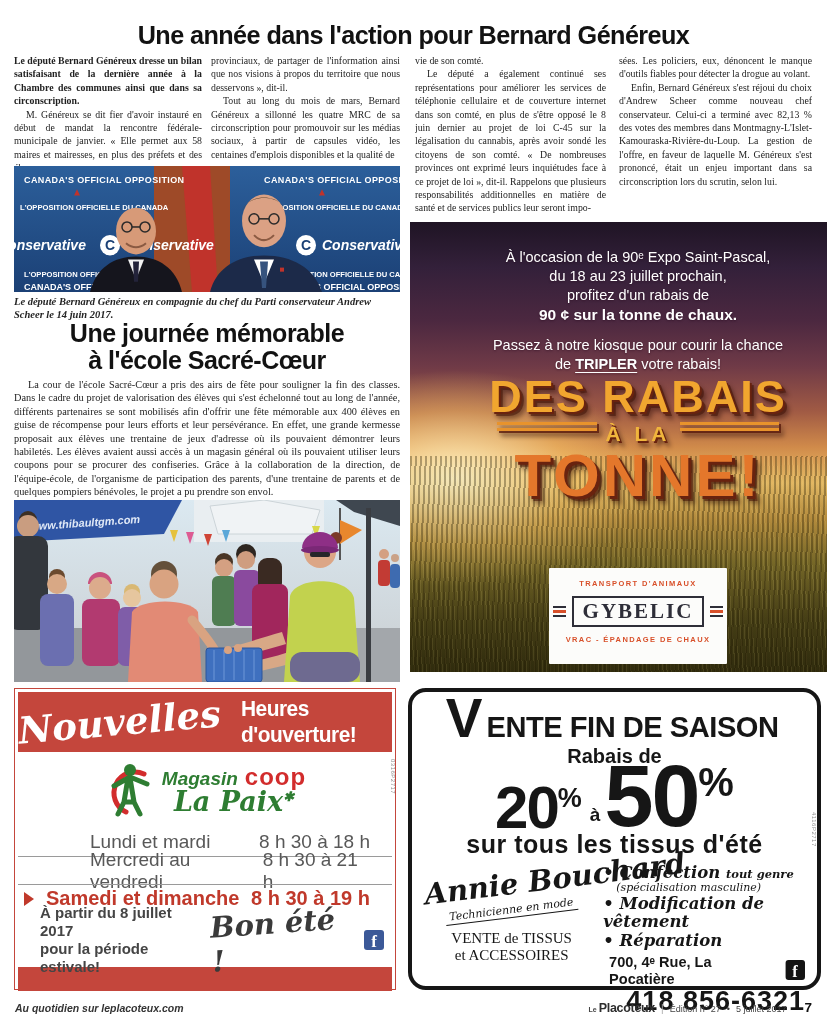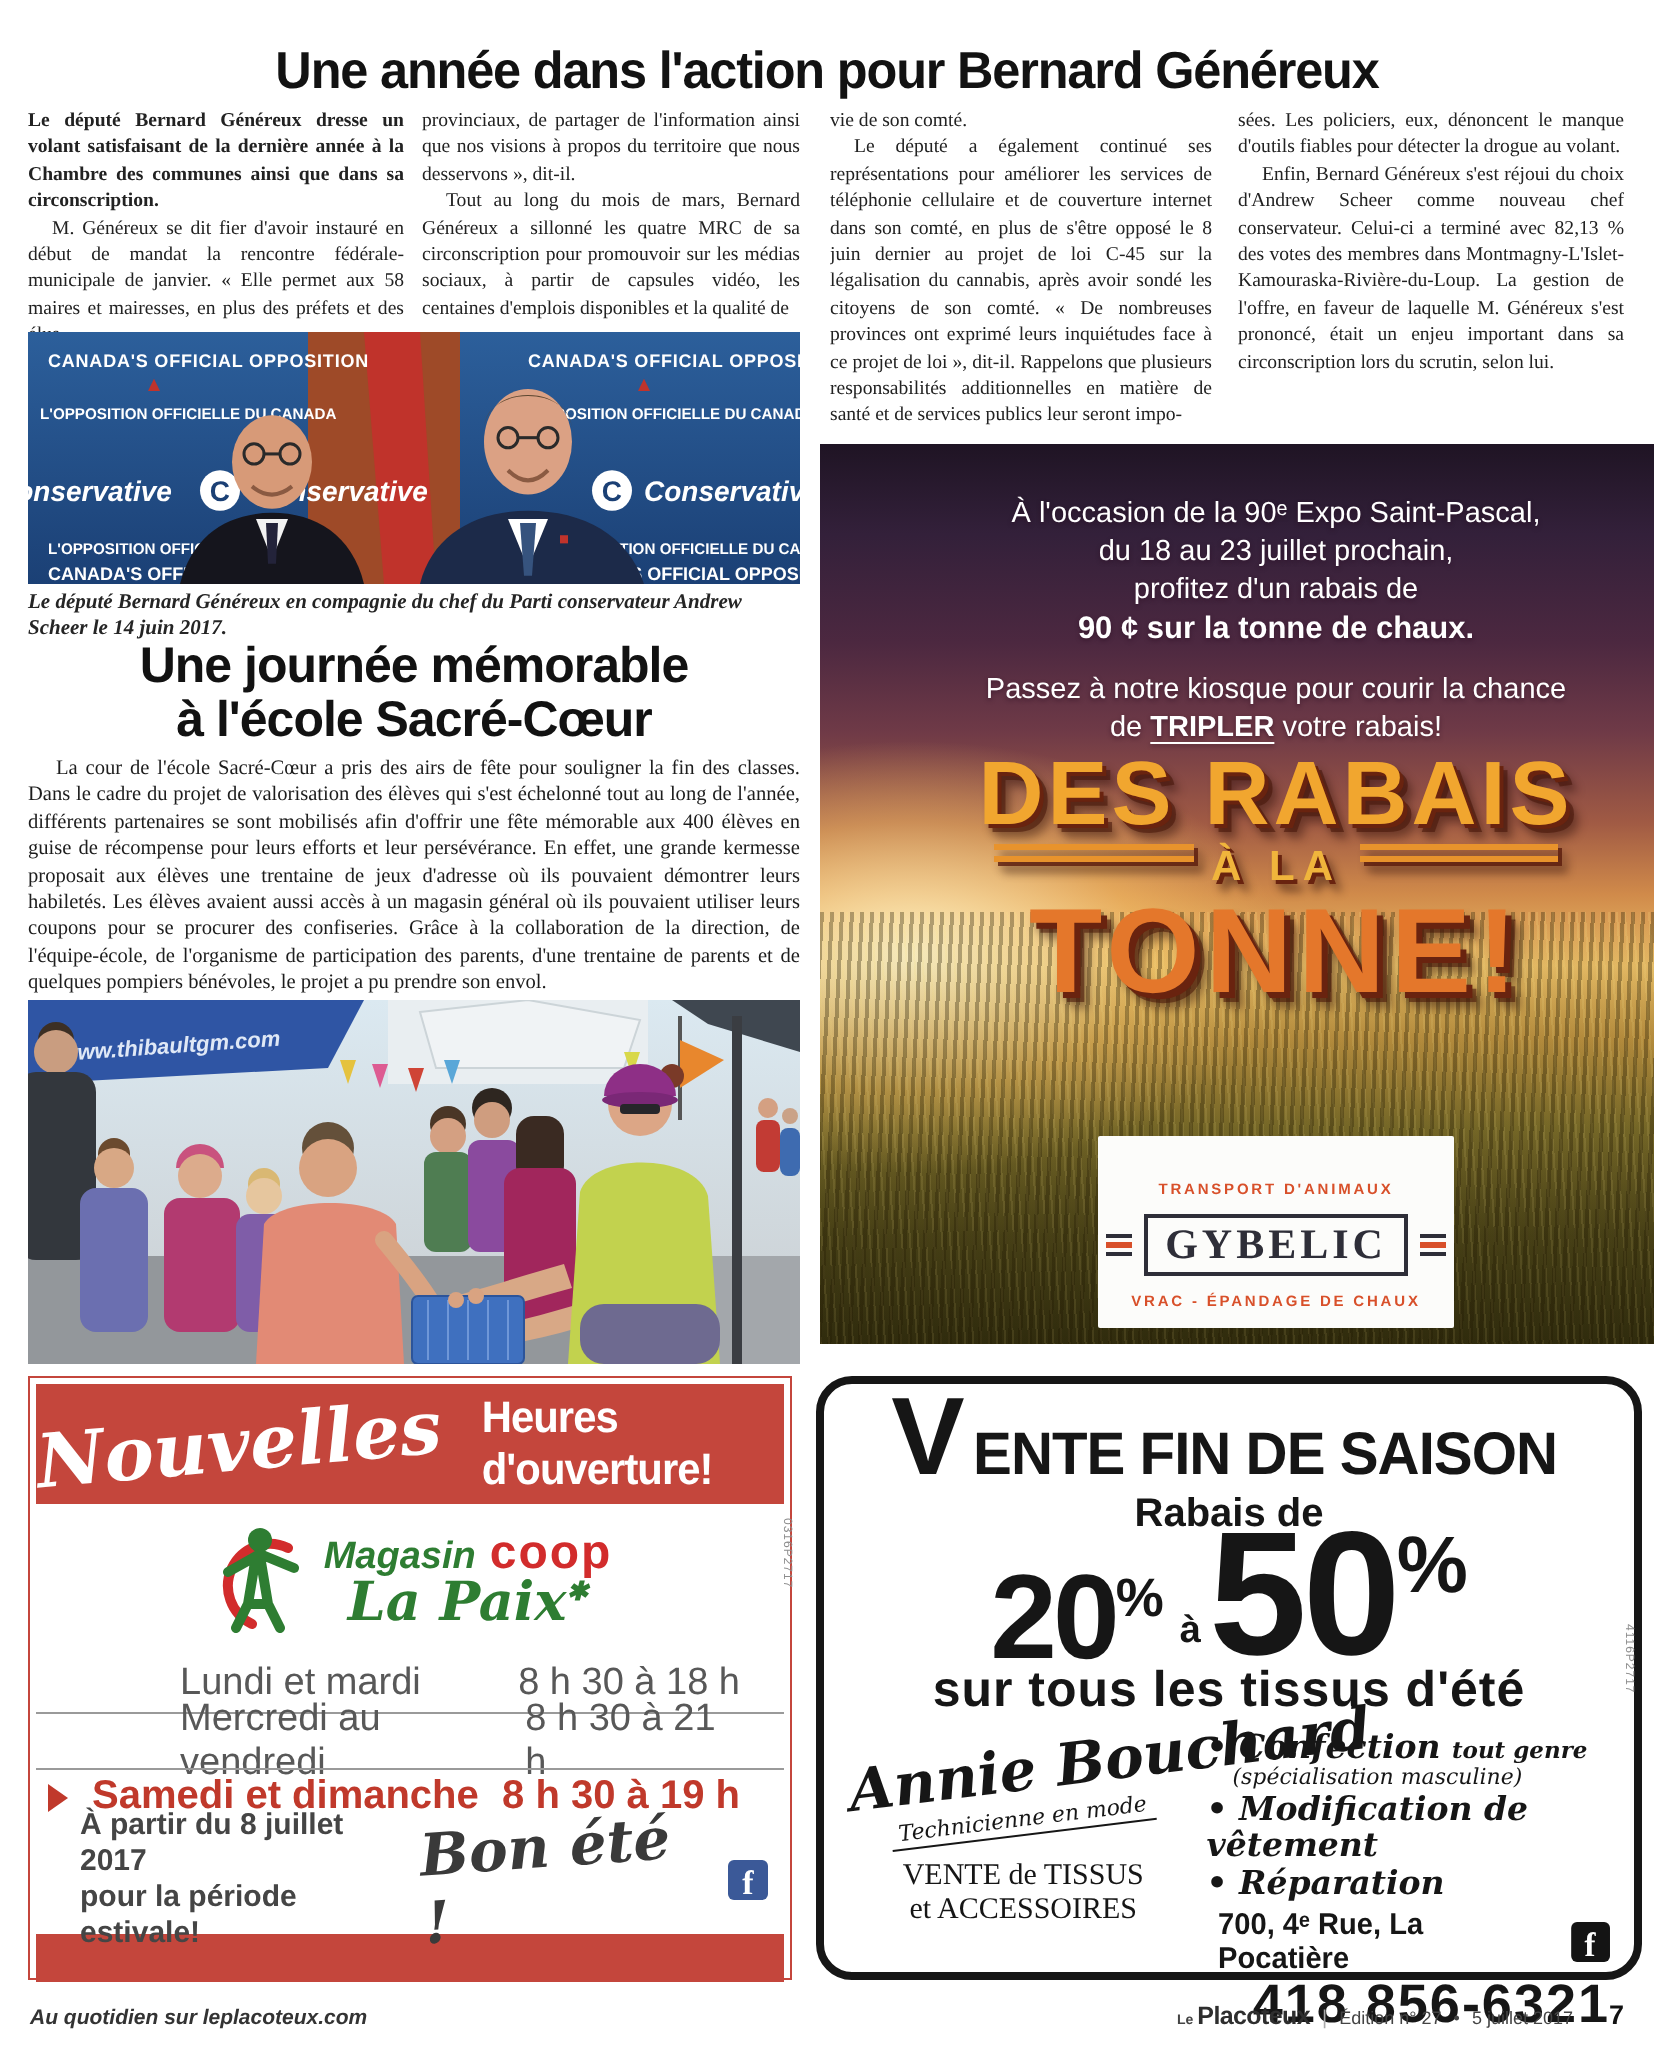--- a/index.html
+++ b/index.html
@@ -76,21 +76,21 @@
   .tb1 { font-size:45px; letter-spacing:2px; line-height:1; color:#f1a62f;
          text-shadow:2px 2px 0 #69230f, 4px 4px 0 rgba(70,20,8,.55); }
   .tonne-ala { display:flex; align-items:flex-start; gap:9px; width:62%; margin:3px auto 1px; }
   .tonne-ala .rule { flex:1; height:9px; border-top:3px solid #e8932c; border-bottom:3px solid #e8932c;
                      box-shadow:2px 2px 0 rgba(90,28,12,.8); }
   .tb2 { font-size:21px; letter-spacing:4px; color:#f0b53c; text-shadow:2px 2px 0 #69230f; }
   .tb3 { font-size:60px; letter-spacing:3px; line-height:.95; color:#e4772b;
          text-shadow:3px 3px 0 #69230f, 5px 5px 0 rgba(70,20,8,.55); }
   .gybelic {
     position:absolute; left:50%; transform:translateX(-50%); top:346px; width:178px; height:96px;
-    background:#fcfcfa; z-index:4; text-align:center; padding-top:22px; border-radius:1px;
+    background:#fcfcfa; z-index:4; text-align:center; padding-top:11px; border-radius:1px;
   }
   .gy-top,.gy-bot { font-family:"Liberation Sans", sans-serif; font-size:7.5px; font-weight:700;
                     color:#d8502a; letter-spacing:1.4px; }
   .gy-row { display:flex; align-items:center; justify-content:center; gap:6px; margin:8px 0; }
   .gy-stripes { display:flex; flex-direction:column; gap:2px; }
   .gy-stripes i { display:block; width:13px; height:2.5px; background:#2e2e38; }
   .gy-stripes i.o { background:#d8502a; }
   .gy-name { border:2.5px solid #2e2e38; padding:1px 9px; font-family:"Liberation Serif", serif;
              font-weight:700; font-size:21px; letter-spacing:2px; color:#2e2e38; }
 
@@ -186,21 +186,21 @@
   .f-page  { font-weight:800; font-size:13.5px; color:#111; margin-left:12px; }
 </style>
 </head>
 <body>
 
 <div class="page">
 
   <div class="headline1">Une année dans l'action pour Bernard Généreux</div>
 
   <div class="col c1">
-    <p class="lead">Le député Bernard Généreux dresse un volant satisfaisant de la dernière année à la Chambre des communes ainsi que dans sa circonscription.</p>
+    <p class="lead">Le député Bernard Généreux dresse un bilan satisfaisant de la dernière année à la Chambre des communes ainsi que dans sa circonscription.</p>
     <p class="ind">M. Généreux se dit fier d'avoir instauré en début de mandat la rencontre fédérale-municipale de janvier. « Elle permet aux 58 maires et mairesses, en plus des préfets et des élus</p>
   </div>
   <div class="col c2">
     <p>provinciaux, de partager de l'information ainsi que nos visions à propos du territoire que nous desservons », dit-il.</p>
     <p class="ind">Tout au long du mois de mars, Bernard Généreux a sillonné les quatre MRC de sa circonscription pour promouvoir sur les médias sociaux, à partir de capsules vidéo, les centaines d'emplois disponibles et la qualité de</p>
   </div>
   <div class="col c3">
     <p>vie de son comté.</p>
     <p class="ind">Le député a également continué ses représentations pour améliorer les services de téléphonie cellulaire et de couverture internet dans son comté, en plus de s'être opposé le 8 juin dernier au projet de loi C-45 sur la légalisation du cannabis, après avoir sondé les citoyens de son comté. « De nombreuses provinces ont exprimé leurs inquiétudes face à ce projet de loi », dit-il. Rappelons que plusieurs responsabilités additionnelles en matière de santé et de services publics leur seront impo-</p>
   </div>

